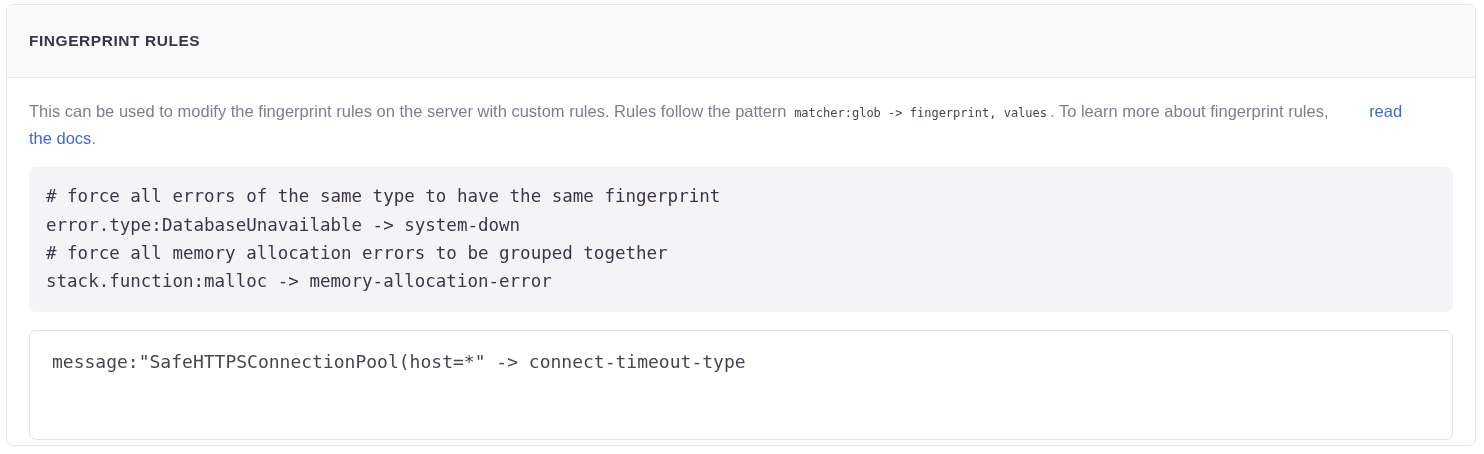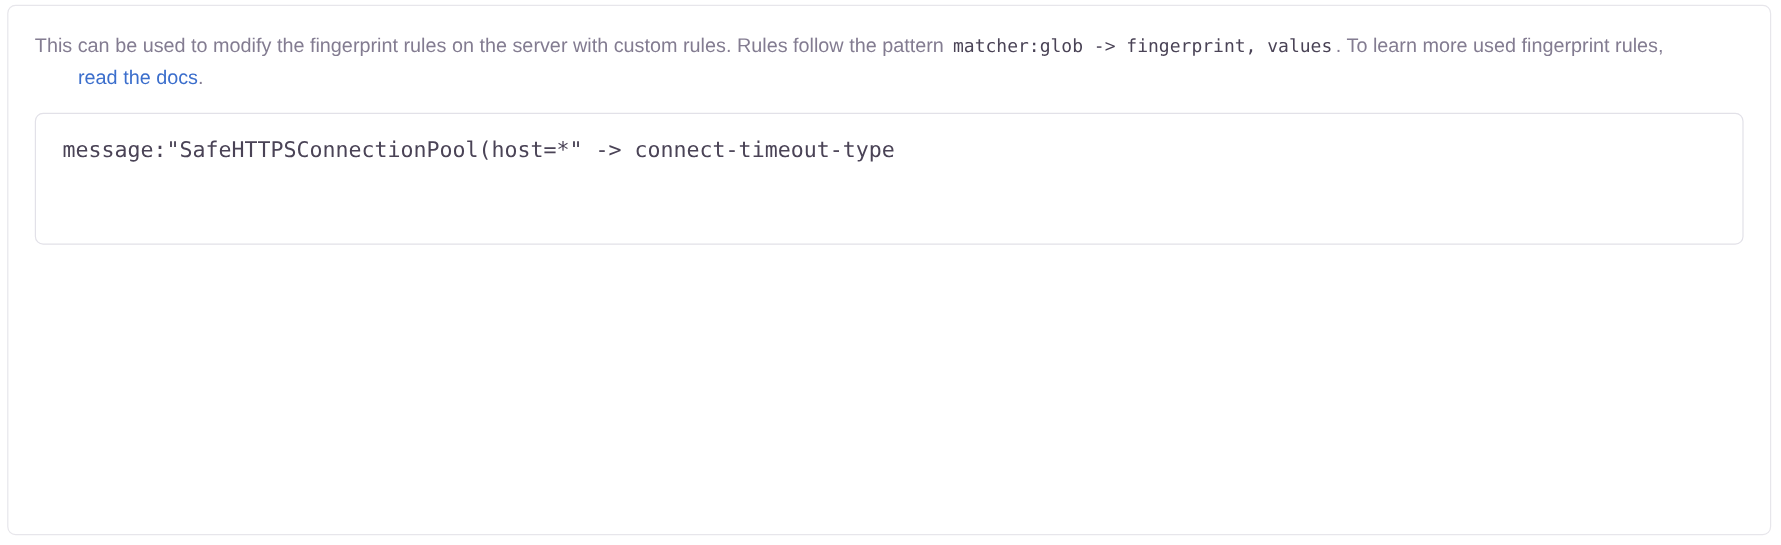--- a/index.html
+++ b/index.html
@@ -52,21 +52,21 @@
   .description {
     font-size: 16.5px;
     line-height: 1.62;
     color: #837c91;
     margin: 0 0 16px 0;
     max-width: 1380px;
   }
 
   .inline-code {
     font-family: "DejaVu Sans Mono", "Liberation Mono", monospace;
-    font-size: 15px;
+    font-size: 12px;
     color: #4a4356;
     padding: 0 3px;
     white-space: nowrap;
   }
 
   .doc-link {
     color: #3b6ecc;
     text-decoration: none;
     margin-left: 36px;
   }
@@ -102,26 +102,33 @@
   }
   .rule-input::placeholder {
     color: #a9a4b5;
   }
 </style>
 </head>
 <body>
 
 <div class="panel">
 
+  <div class="panel-header">
+    <div class="panel-title">FINGERPRINT RULES</div>
+  </div>
 
   <div class="panel-body">
 
     <p class="description">
       <span>This can be used to modify the fingerprint rules on the server with custom rules. Rules follow the pattern</span>
-      <code class="inline-code">matcher:glob -&gt; fingerprint, values</code><span>. To learn more used fingerprint rules,</span>
+      <code class="inline-code">matcher:glob -&gt; fingerprint, values</code><span>. To learn more about fingerprint rules,</span>
       <a class="doc-link" href="#">read the docs</a><span>.</span>
     </p>
 
+    <pre class="code-block"># force all errors of the same type to have the same fingerprint
+error.type:DatabaseUnavailable -&gt; system-down
+# force all memory allocation errors to be grouped together
+stack.function:malloc -&gt; memory-allocation-error</pre>
 
     <textarea class="rule-input" spellcheck="false" placeholder="" style="">message:"SafeHTTPSConnectionPool(host=*" -&gt; connect-timeout-type</textarea>
 
   </div>
 </div>
 
 </body></html>

